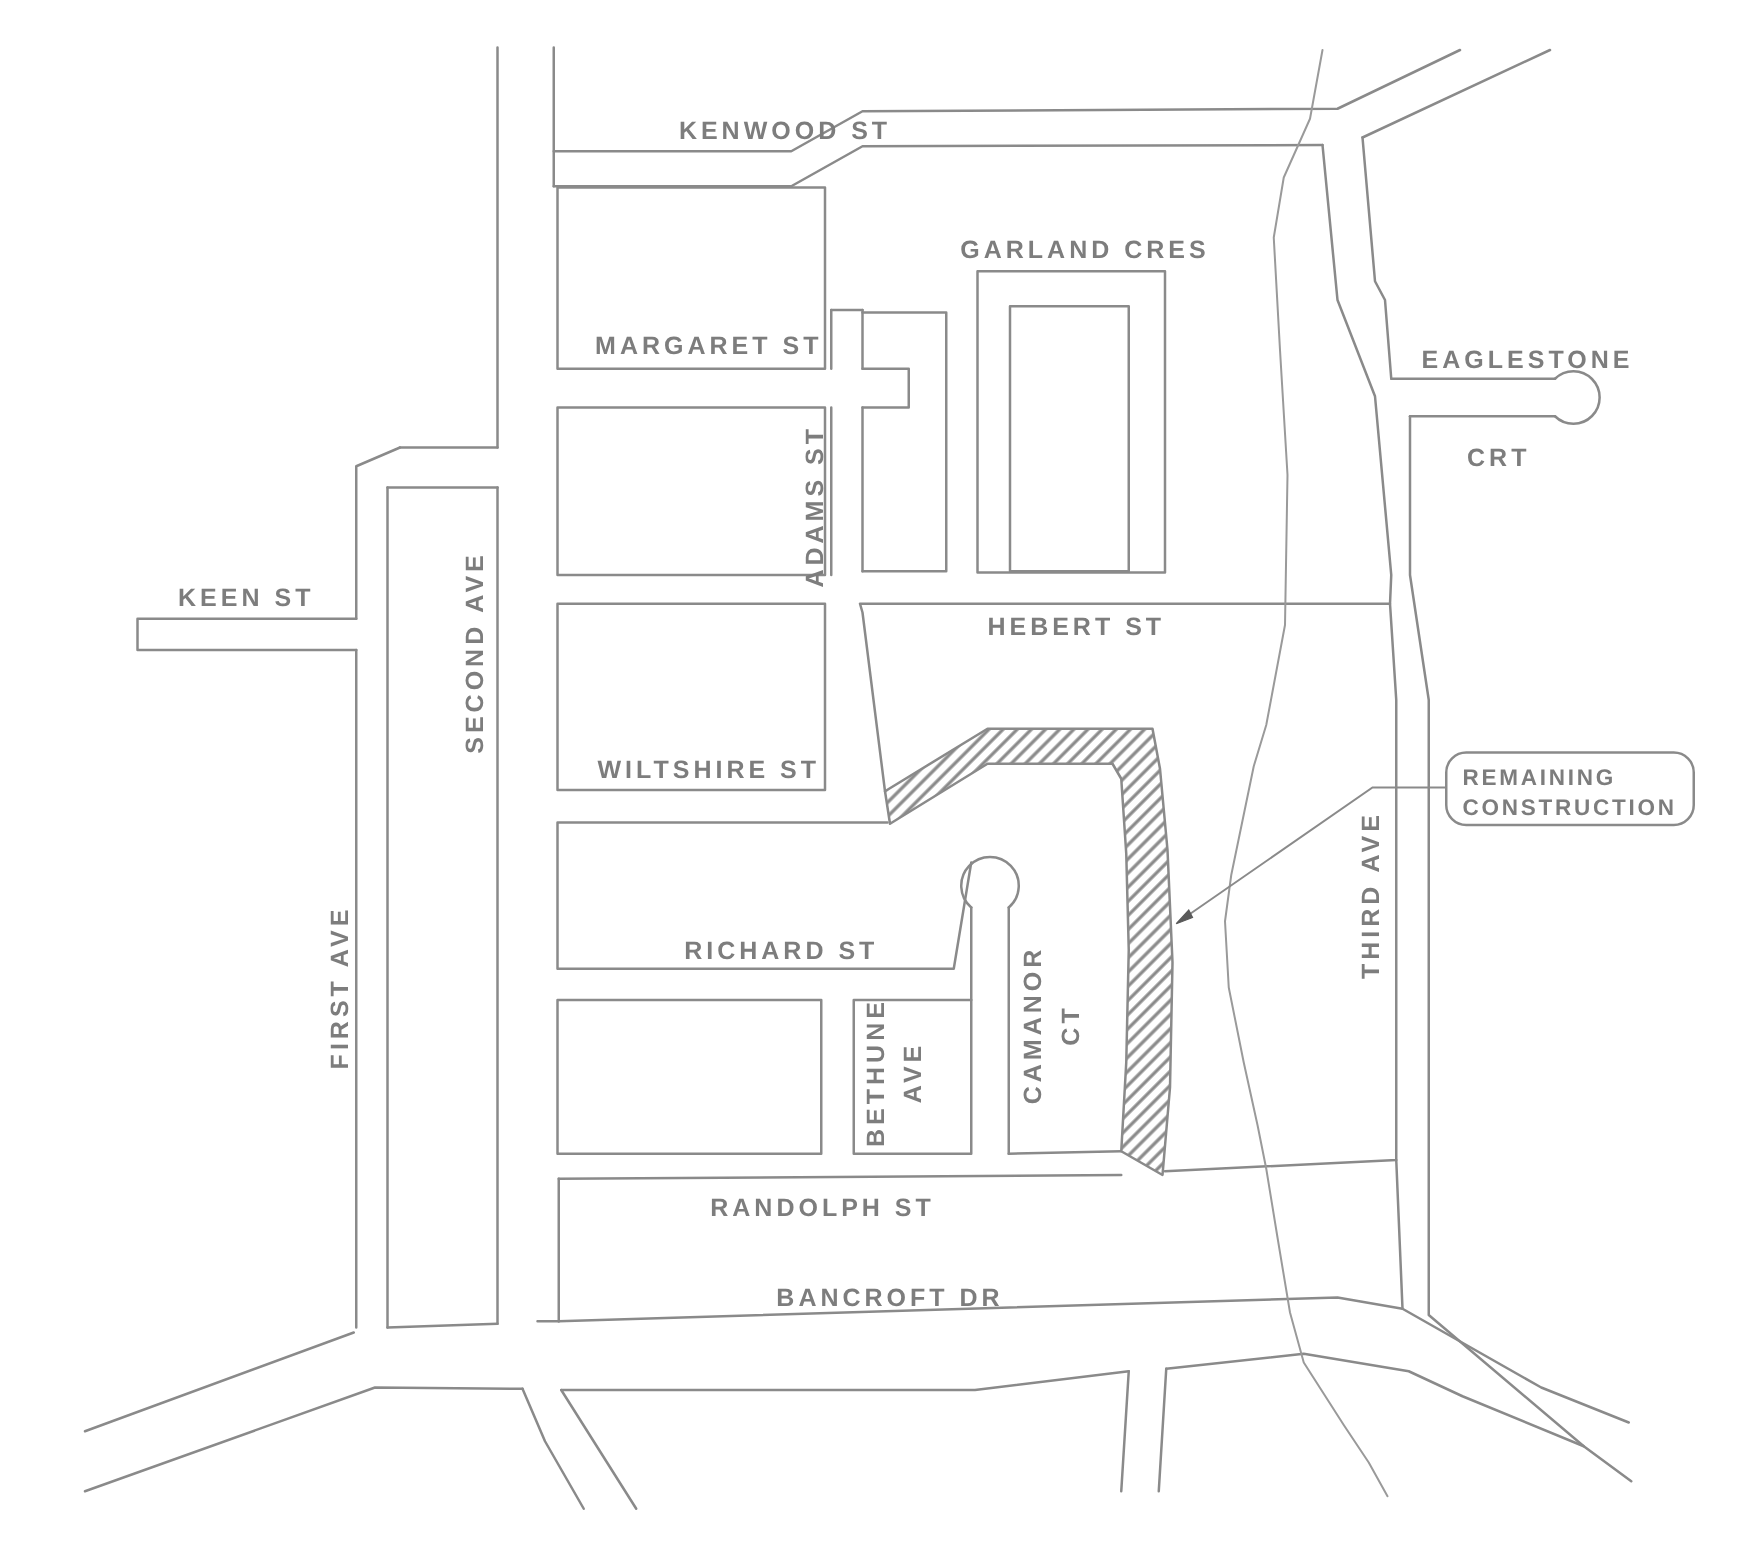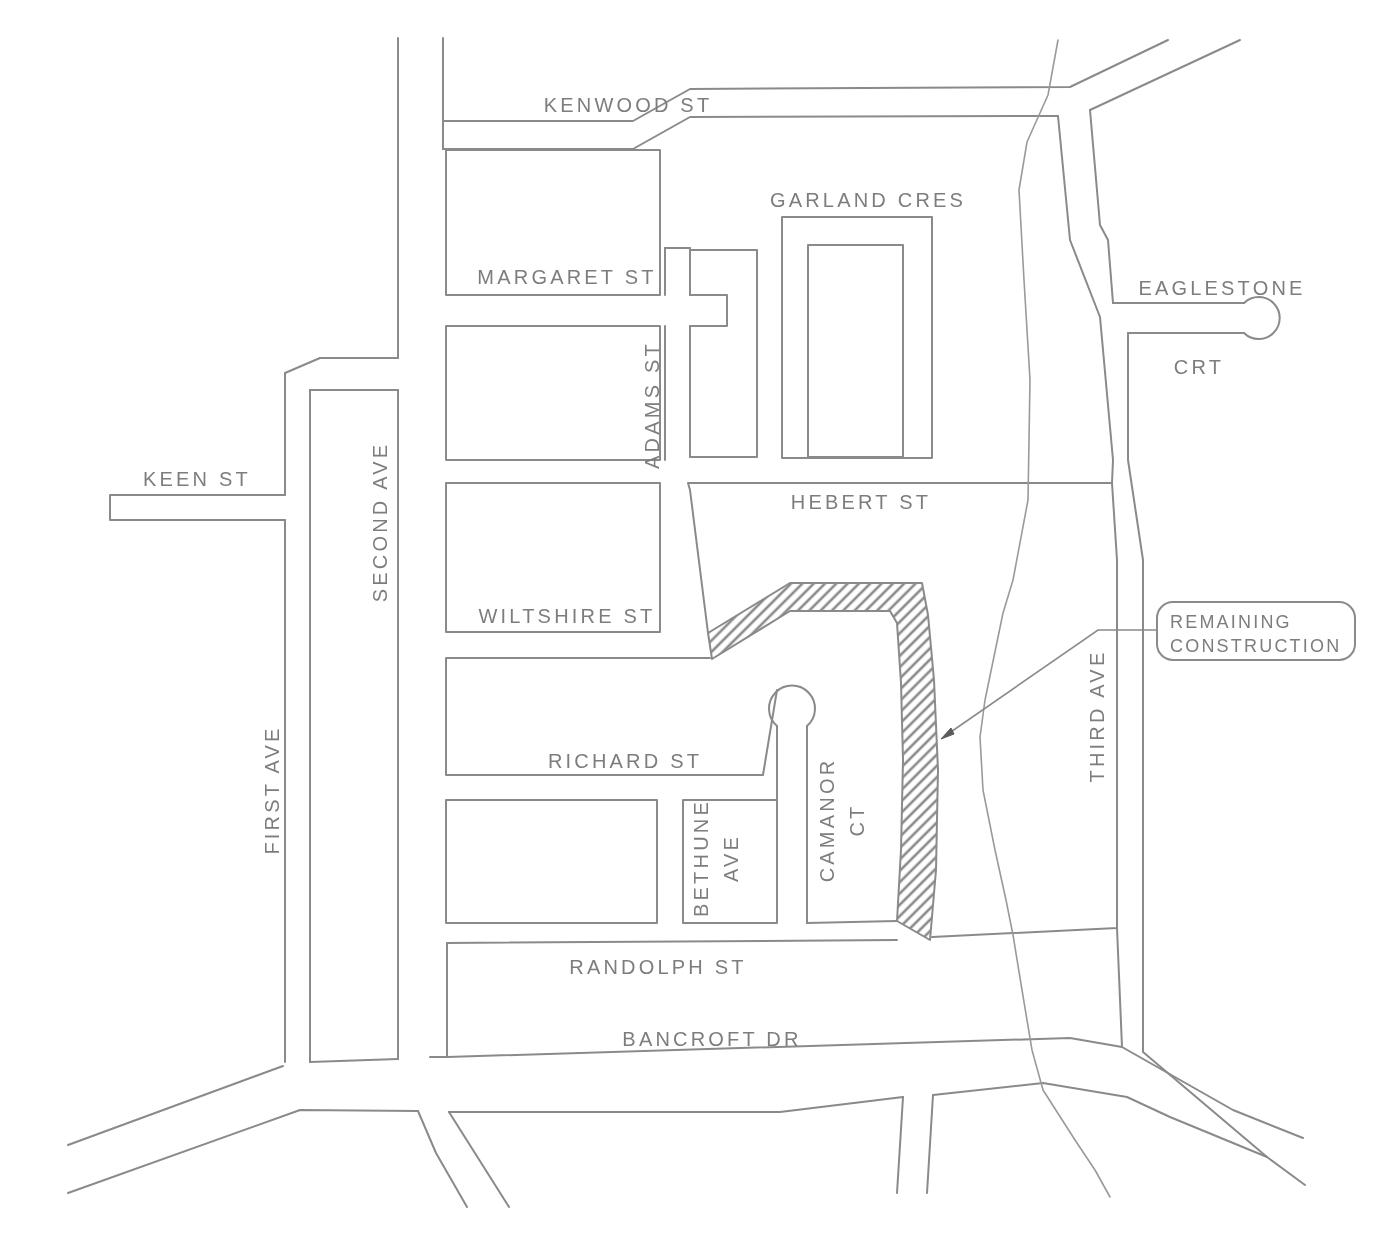--- a/index.html
+++ b/index.html
@@ -1,17 +1,17 @@
 <!DOCTYPE html>
 <html><head>
 <meta charset="utf-8">
 <style>
   html,body{margin:0;padding:0;background:#ffffff;}
   body{width:1400px;height:1243px;position:relative;font-family:"Liberation Sans",sans-serif;}
-  #map-wrap{position:absolute;inset:0;}
+  #map-wrap{position:absolute;inset:0;font-weight:bold;}
   svg{display:block;}
   .road{fill:none;stroke:#8a8a8a;stroke-width:2;stroke-linecap:round;stroke-linejoin:round;}
   .creek{fill:none;stroke:#9a9a9a;stroke-width:1.6;stroke-linecap:round;stroke-linejoin:round;}
   .hatch-shape{stroke:#8a8a8a;stroke-width:2;stroke-linejoin:round;}
   .lbl{font-family:"Liberation Sans",sans-serif;font-size:20px;letter-spacing:3.2px;fill:#7d7d7d;text-anchor:middle;}
   .callout-text{font-family:"Liberation Sans",sans-serif;font-size:18px;letter-spacing:2.2px;fill:#7d7d7d;text-anchor:start;}
   .callout-box{fill:none;stroke:#8a8a8a;stroke-width:2;}
   .leader{fill:none;stroke:#8a8a8a;stroke-width:1.6;}
   .arrow{fill:#5a5a5a;stroke:#5a5a5a;}
 </style>

